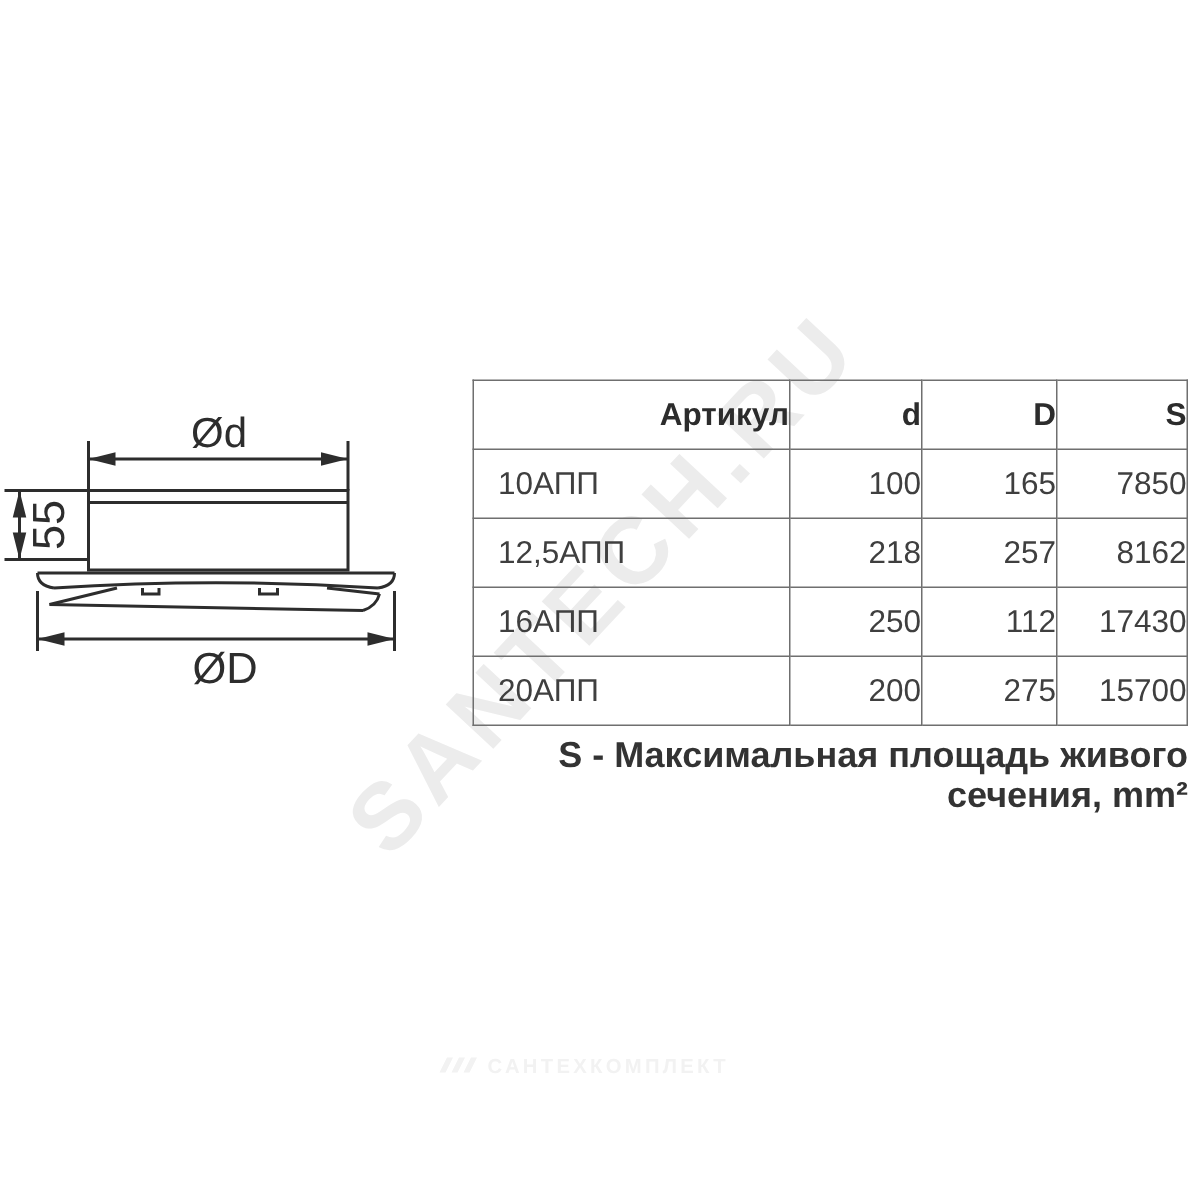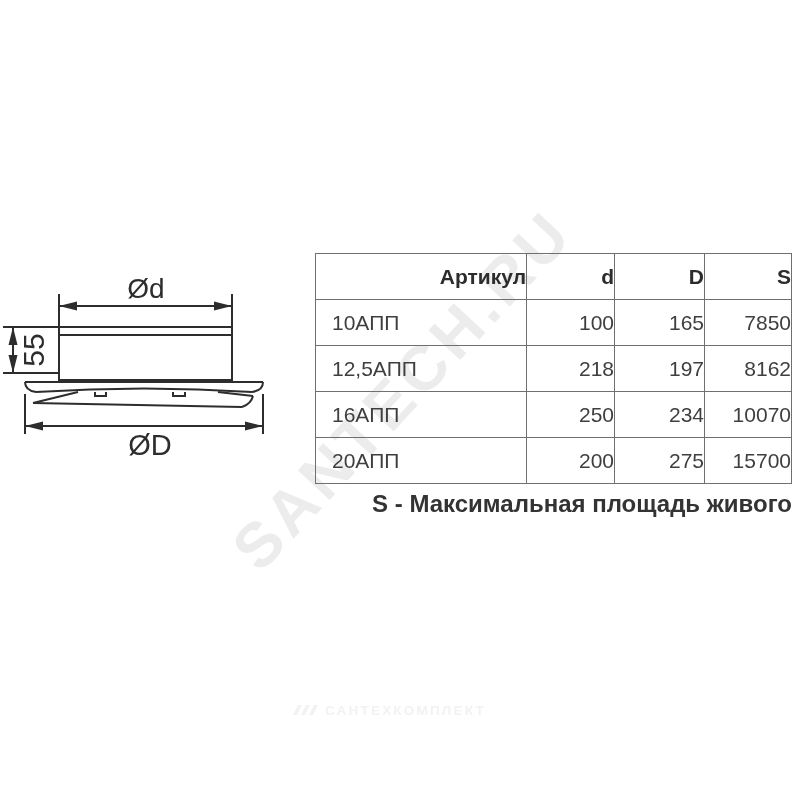--- a/index.html
+++ b/index.html
@@ -116,40 +116,41 @@
     <tbody>
       <tr>
         <td class="article">10АПП</td>
         <td>100</td>
         <td>165</td>
         <td>7850</td>
       </tr>
       <tr>
         <td class="article">12,5АПП</td>
         <td>218</td>
-        <td>197</td>
+        <td>257</td>
         <td>8162</td>
       </tr>
       <tr>
         <td class="article">16АПП</td>
         <td>250</td>
-        <td>234</td>
-        <td>10070</td>
+        <td>112</td>
+        <td>17430</td>
       </tr>
       <tr>
         <td class="article">20АПП</td>
         <td>200</td>
         <td>275</td>
         <td>15700</td>
       </tr>
     </tbody>
   </table>
 
   <div class="note">
     <div>S - Максимальная площадь живого</div>
+    <div>сечения, mm²</div>
   </div>
 
   <div class="wm-footer">
     <svg width="28" height="15" viewBox="0 0 28 15">
       <polygon points="2,12 7,2 11,2 6,12" fill="#f2f2f2"></polygon>
       <polygon points="10,12 15,2 19,2 14,12" fill="#f2f2f2"></polygon>
       <polygon points="18,12 23,2 27,2 22,12" fill="#f2f2f2"></polygon>
     </svg>
     <span>САНТЕХКОМПЛЕКТ</span>
   </div>

